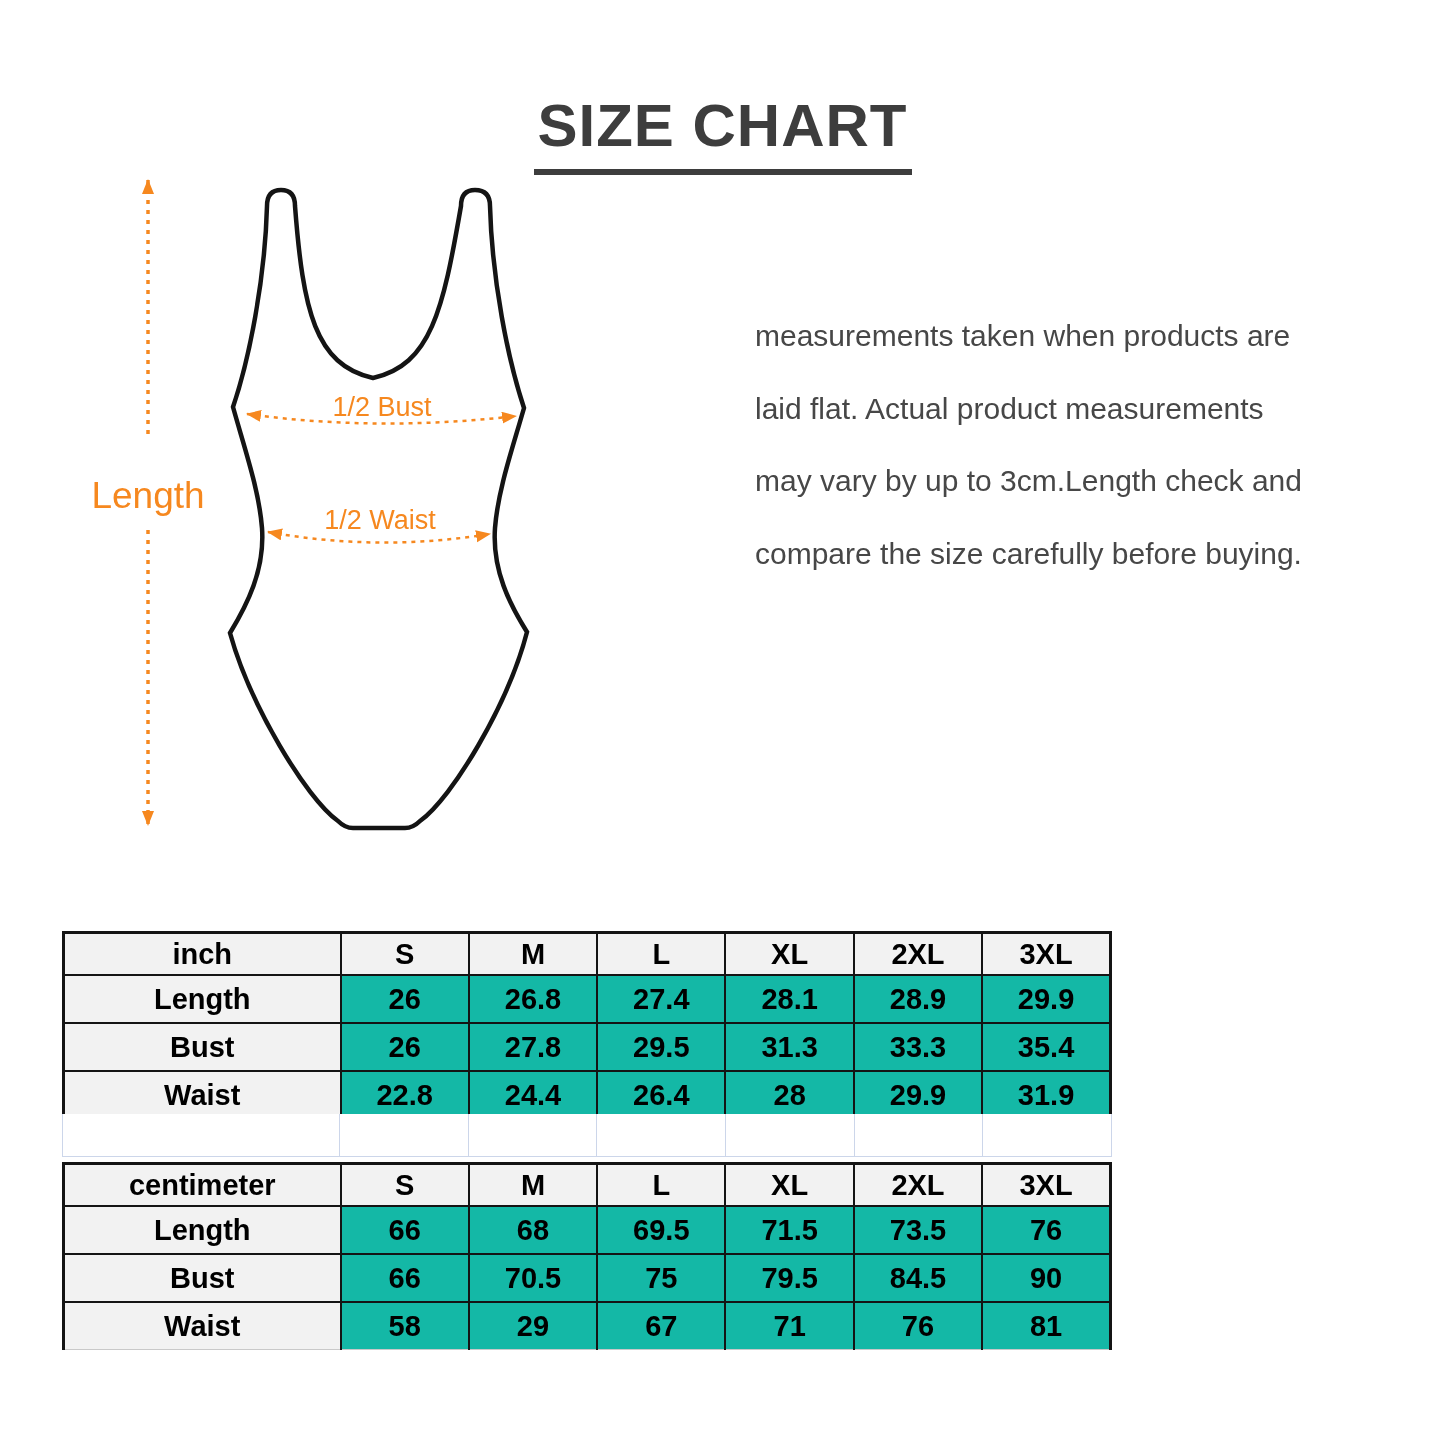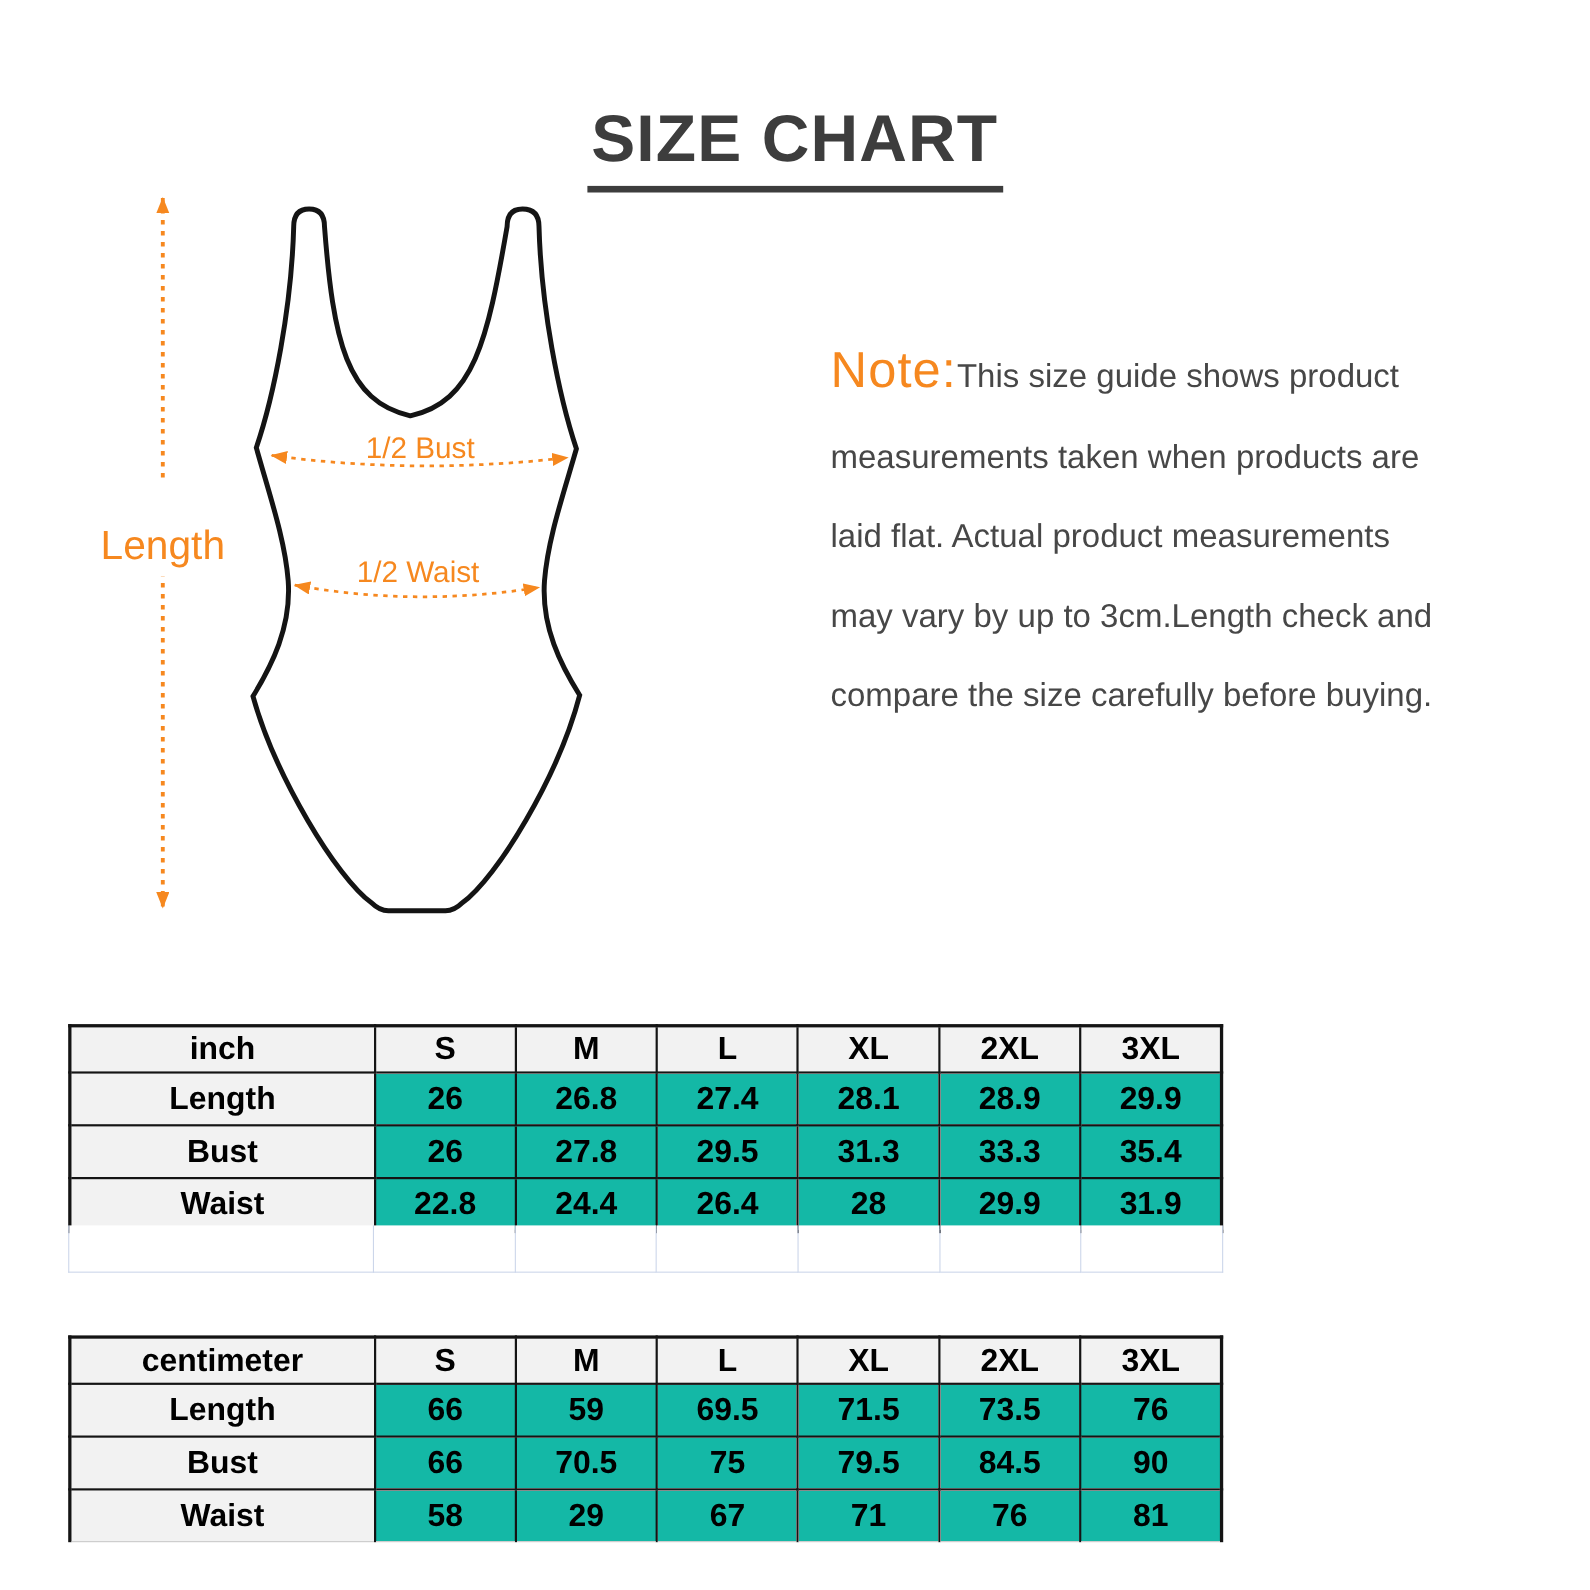--- a/index.html
+++ b/index.html
@@ -71,21 +71,20 @@
            C 189 200 205 120 207 46 Z" fill="none" stroke="#141414" stroke-width="4.5" stroke-linecap="round"></path>
 
   <path d="M 187 254 Q 318 272 456 256" fill="none" stroke="#F6881F" stroke-width="2.5" stroke-dasharray="4 5" marker-start="url(#ah)" marker-end="url(#ah)"></path>
   <text x="322" y="256" text-anchor="middle" font-size="27" fill="#F6881F">1/2 Bust</text>
 
   <path d="M 208 372 Q 318 392 430 374" fill="none" stroke="#F6881F" stroke-width="2.5" stroke-dasharray="4 5" marker-start="url(#ah)" marker-end="url(#ah)"></path>
   <text x="320" y="369" text-anchor="middle" font-size="27" fill="#F6881F">1/2 Waist</text>
 </svg>
 
 <div class="note">
-  <div class="note-line"><span class="note-label">Note:</span><span>This size guide shows product</span></div>
   <div class="note-line">measurements taken when products are</div>
   <div class="note-line">laid flat. Actual product measurements</div>
   <div class="note-line">may vary by up to 3cm.Length check and</div>
   <div class="note-line">compare the size carefully before buying.</div>
 </div>
 
 <table class="sheet datasheet" style="left:62px;top:931px;">
   <colgroup>
       <col class="c0">
       <col>
@@ -151,21 +150,21 @@
     <td></td>
     <td></td>
     <td></td>
     <td></td>
     <td></td>
     <td></td>
   </tr>
   </tbody>
 </table>
 
-<table class="sheet datasheet t2" style="left:62px;top:1214px;">
+<table class="sheet datasheet t2" style="left:62px;top:1162px;">
   <colgroup>
       <col class="c0">
       <col>
       <col>
       <col>
       <col>
       <col>
       <col>
     </colgroup>
   <tbody>
@@ -174,21 +173,21 @@
     <td>S</td>
     <td>M</td>
     <td>L</td>
     <td>XL</td>
     <td>2XL</td>
     <td>3XL</td>
   </tr>
   <tr>
     <td class="lbl">Length</td>
     <td>66</td>
-    <td>59</td>
+    <td>68</td>
     <td>69.5</td>
     <td>71.5</td>
     <td>73.5</td>
     <td>76</td>
   </tr>
   <tr>
     <td class="lbl">Bust</td>
     <td>66</td>
     <td>70.5</td>
     <td>75</td>

